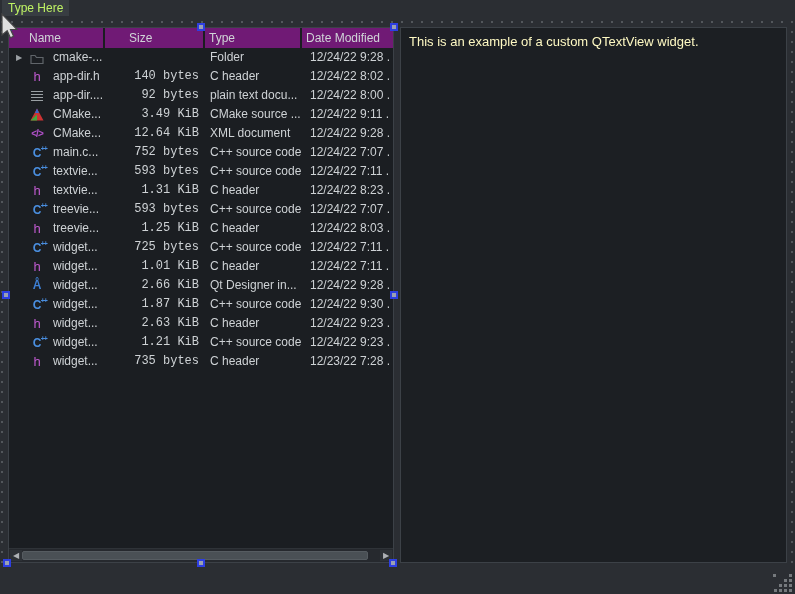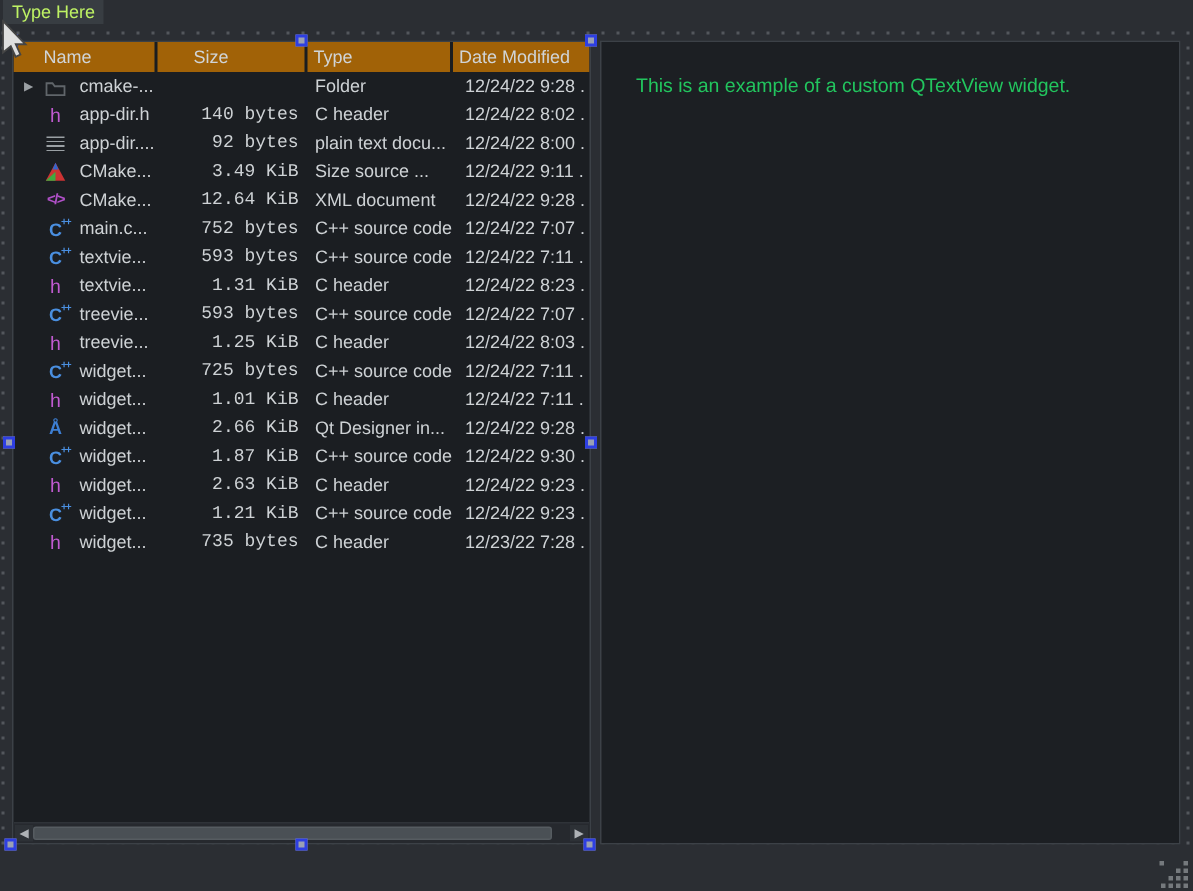--- a/index.html
+++ b/index.html
@@ -21,23 +21,23 @@
     position:absolute;left:2px;top:0;height:16px;line-height:16px;
     padding:0 6px;background:#383d42;color:#bef264;
   }
   
   .panel{
     position:absolute;background:#1b1e22;border:1px solid #3c4147;
     box-sizing:border-box;
   }
   .treeview{left:8px;top:27px;width:386px;height:536px;overflow:hidden;}
   .textview{left:400px;top:27px;width:387px;height:536px;background:#1c1f23;}
-  .textview p{margin:15px;padding:6px 8px;font-size:13px;color:#22c55e;}
-  
-  .tree-header{display:flex;height:20px;background:#a16207;}
+  .textview p{margin:0;padding:6px 8px;font-size:13px;color:#fef9c3;}
+  
+  .tree-header{display:flex;height:20px;background:#701a75;}
   .hcell{
     box-sizing:border-box;height:20px;line-height:20px;
     border-right:2px solid #1a1d20;padding-left:4px;
     color:#d0d4d7;white-space:nowrap;overflow:hidden;
   }
   .hcell.c-name{width:96px;padding-left:20px;}
   .hcell.c-size{width:100px;padding-left:24px;}
   .hcell.c-type{width:97px;}
   .hcell.c-date{flex:1;border-right:none;}
   
@@ -151,21 +151,21 @@
       <span class="icon">
             <svg width="14" height="13">
               <polygon points="7,0.5 13.5,12.5 0.5,12.5" fill="#cc3333"></polygon>
               <polygon points="0.5,12.5 7,6.5 7,12.5" fill="#3faa3f"></polygon>
               <polygon points="7,0.5 5,5 9,5" fill="#3366cc"></polygon>
             </svg>
           </span>
       <span class="fname">CMake...</span>
     </div>
     <div class="cell c-size">3.49 KiB</div>
-    <div class="cell c-type">Size source ...</div>
+    <div class="cell c-type">CMake source ...</div>
     <div class="cell c-date">12/24/22 9:11 .</div>
   </div>
 
   <div class="trow">
     <div class="cell c-name">
       <span class="caret"></span>
       <span class="icon">
             <span class="ico-xml">&lt;/&gt;</span>
           </span>
       <span class="fname">CMake...</span>

